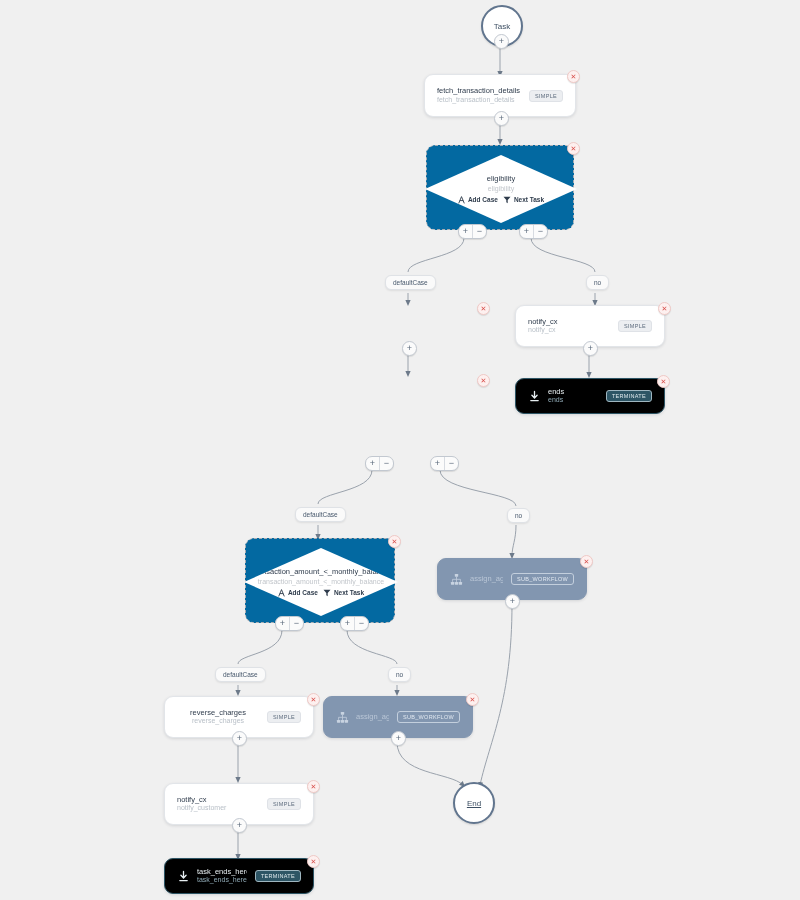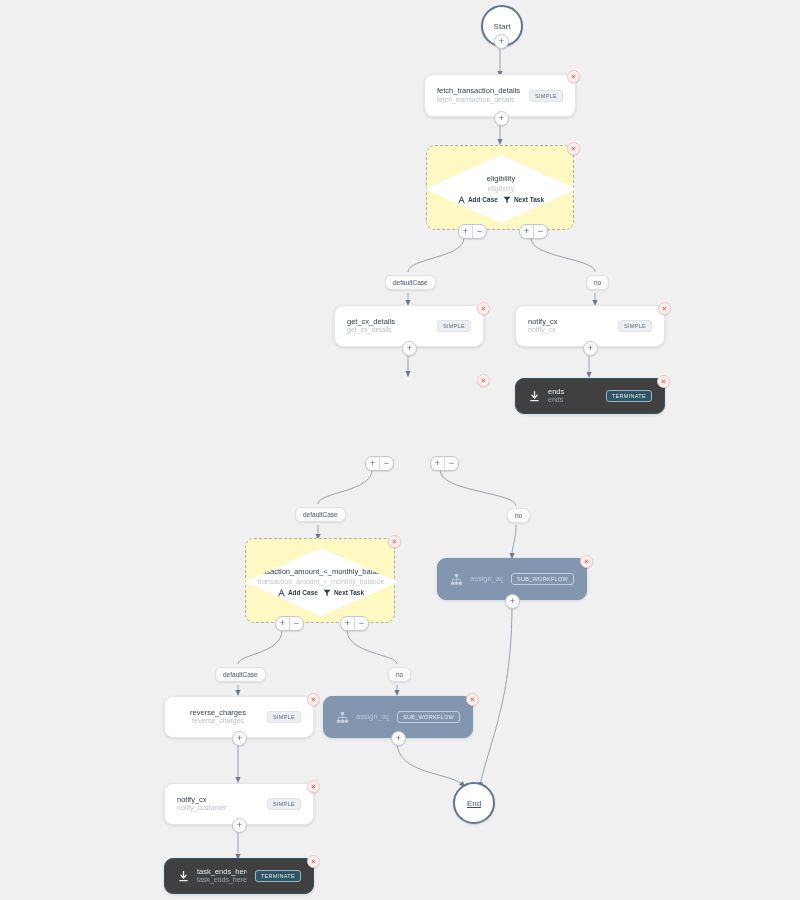--- a/index.html
+++ b/index.html
@@ -51,21 +51,21 @@
   .task .txt{flex:1;min-width:0;}
   .task .t-title{font-size:7.5px;color:#2f3c4c;line-height:1.25;white-space:nowrap;overflow:hidden;}
   .task .t-sub{font-size:7px;color:#b9c0c8;line-height:1.25;white-space:nowrap;overflow:hidden;}
   .badge{
     font-size:5.5px;letter-spacing:.3px;color:#5d6b7d;
     background:#eceef1;border:1px solid #dfe2e7;border-radius:3px;
     padding:2px 5px;margin-left:8px;white-space:nowrap;
   }
 
   
-  .task.terminate{background:#404040;border-color:#2d5565;}
+  .task.terminate{background:#000000;border-color:#2d5565;}
   .task.terminate .t-title{color:#e7eef1;}
   .task.terminate .t-sub{color:#8fa9b5;}
   .task.terminate .badge{background:#2d5565;border-color:#9fb6c0;color:#dfe9ed;}
   
   .task.subflow{background:#8296b0;border-color:#8296b0;}
   .task.subflow .t-title{color:#b9c6d6;}
   .task.subflow .badge{background:#8296b0;border-color:#c3cfdd;color:#e2e9f1;}
 
   .node-icon{width:13px;height:13px;margin-right:7px;flex:0 0 auto;}
 
@@ -74,21 +74,21 @@
     position:absolute;width:11px;height:11px;border-radius:50%;
     background:#fdf0ef;border:1px solid #efc9c6;
     display:flex;align-items:center;justify-content:center;
     color:#d9534f;font-size:7px;line-height:1;
     box-shadow:0 1px 1px rgba(0,0,0,.10);
   }
 
   
   .decision-wrap{
     position:absolute;border-radius:9px;
-    background:#fef9c3;border:1px dashed #a9adb3;
+    background:#0369a1;border:1px dashed #a9adb3;
     box-sizing:border-box;
   }
   .diamond{
     position:absolute;background:#ffffff;
     clip-path:polygon(50% 0%,100% 50%,50% 100%,0% 50%);
     display:flex;flex-direction:column;align-items:center;justify-content:center;
   }
   .d-title{font-size:7.5px;color:#2f3c4c;line-height:1.3;white-space:nowrap;}
   .d-sub{font-size:7px;color:#c2c6cb;line-height:1.3;white-space:nowrap;margin-bottom:3px;}
   .d-actions{display:flex;gap:5px;align-items:center;}
@@ -152,21 +152,21 @@
 
       <path d="M238,828 L238,857" marker-end="url(#arw)"></path>
 
       <path d="M397,742 C397,775 450,772 463,785" marker-end="url(#arw)"></path>
 
       <path d="M512,604 C512,700 490,740 480,785" marker-end="url(#arw)"></path>
     </g>
   </svg>
 
   <div class="term-node" style="left:481px;top:5px;">
-    <span>Start</span>
+    <span>Task</span>
   </div>
   <div class="plus-handle" style="left:494px;top:34px;">
     <span>+</span>
   </div>
 
   <div class="task" style="left:424px;top:74px;width:152px;height:43px;">
     <div class="txt">
       <div class="t-title">fetch_transaction_details</div>
       <div class="t-sub">fetch_transaction_details</div>
     </div>
@@ -207,27 +207,20 @@
     <span>−</span>
   </div>
   <div class="pm-pair" style="left:519px;top:224px;">
     <span>+</span>
     <span>−</span>
   </div>
 
   <div class="branch-pill" style="left:385px;top:275px;">defaultCase</div>
   <div class="branch-pill" style="left:586px;top:275px;">no</div>
 
-  <div class="task" style="left:334px;top:305px;width:150px;height:42px;">
-    <div class="txt">
-      <div class="t-title">get_cx_details</div>
-      <div class="t-sub">get_cx_details</div>
-    </div>
-    <div class="badge">SIMPLE</div>
-  </div>
   <div class="close-btn" style="left:477px;top:302px;">
     <span>✕</span>
   </div>
   <div class="plus-handle" style="left:402px;top:341px;">
     <span>+</span>
   </div>
 
   <div class="task" style="left:515px;top:305px;width:150px;height:42px;">
     <div class="txt">
       <div class="t-title">notify_cx</div>

